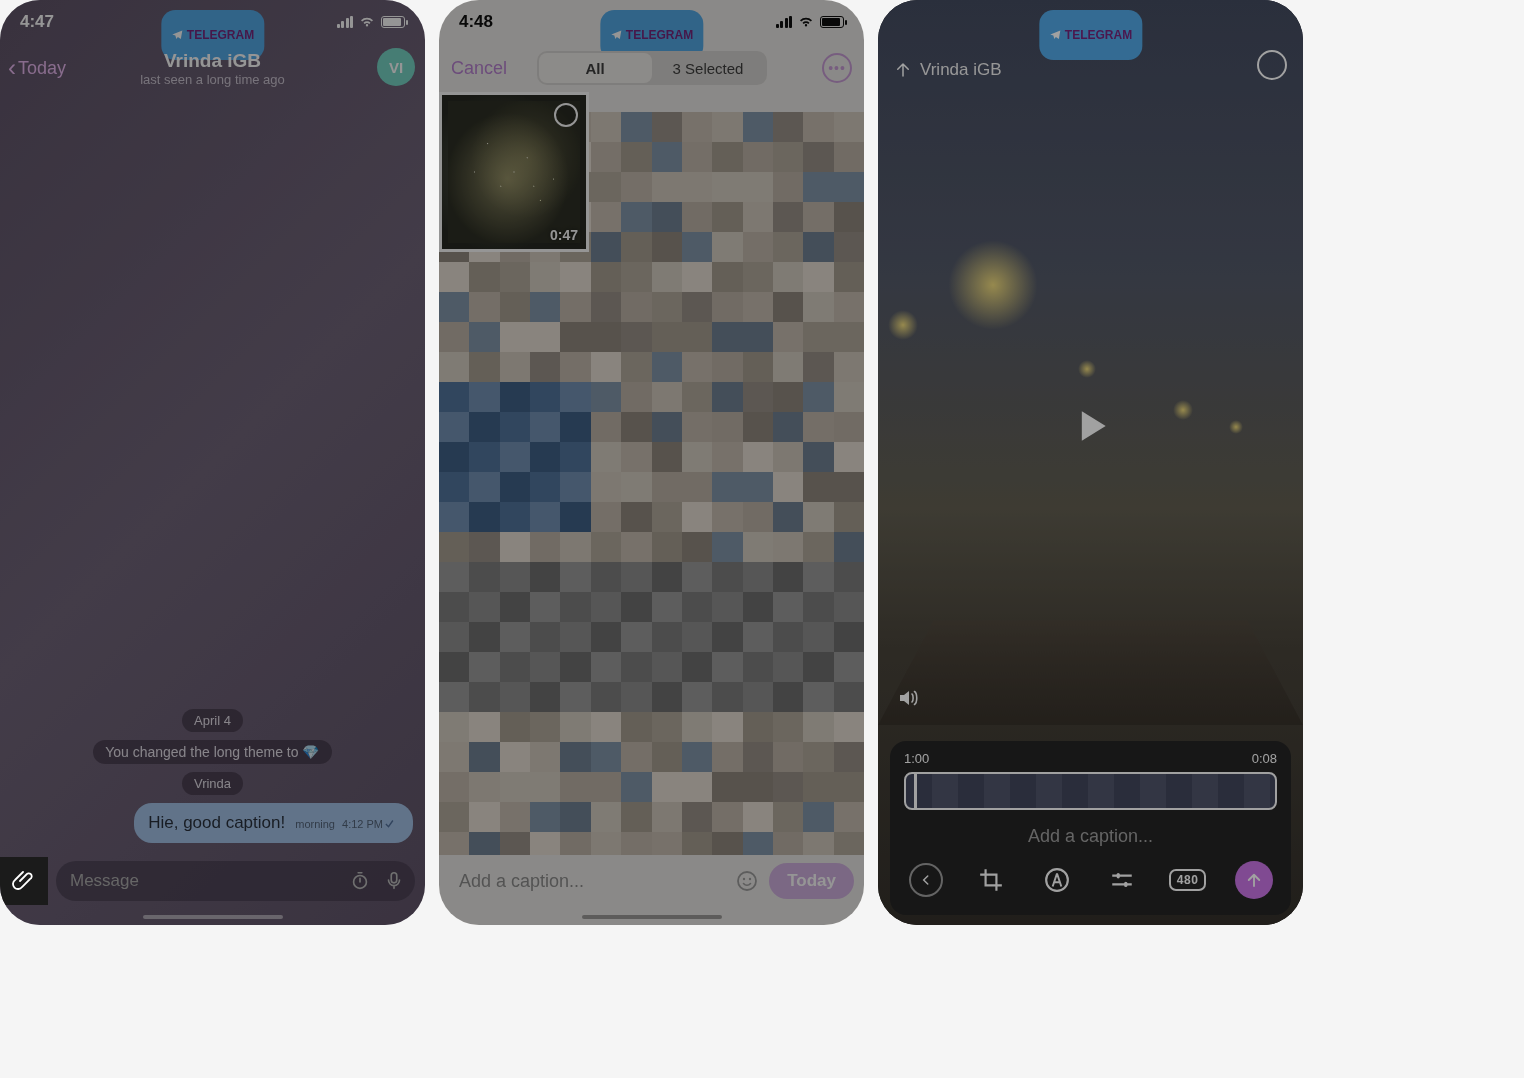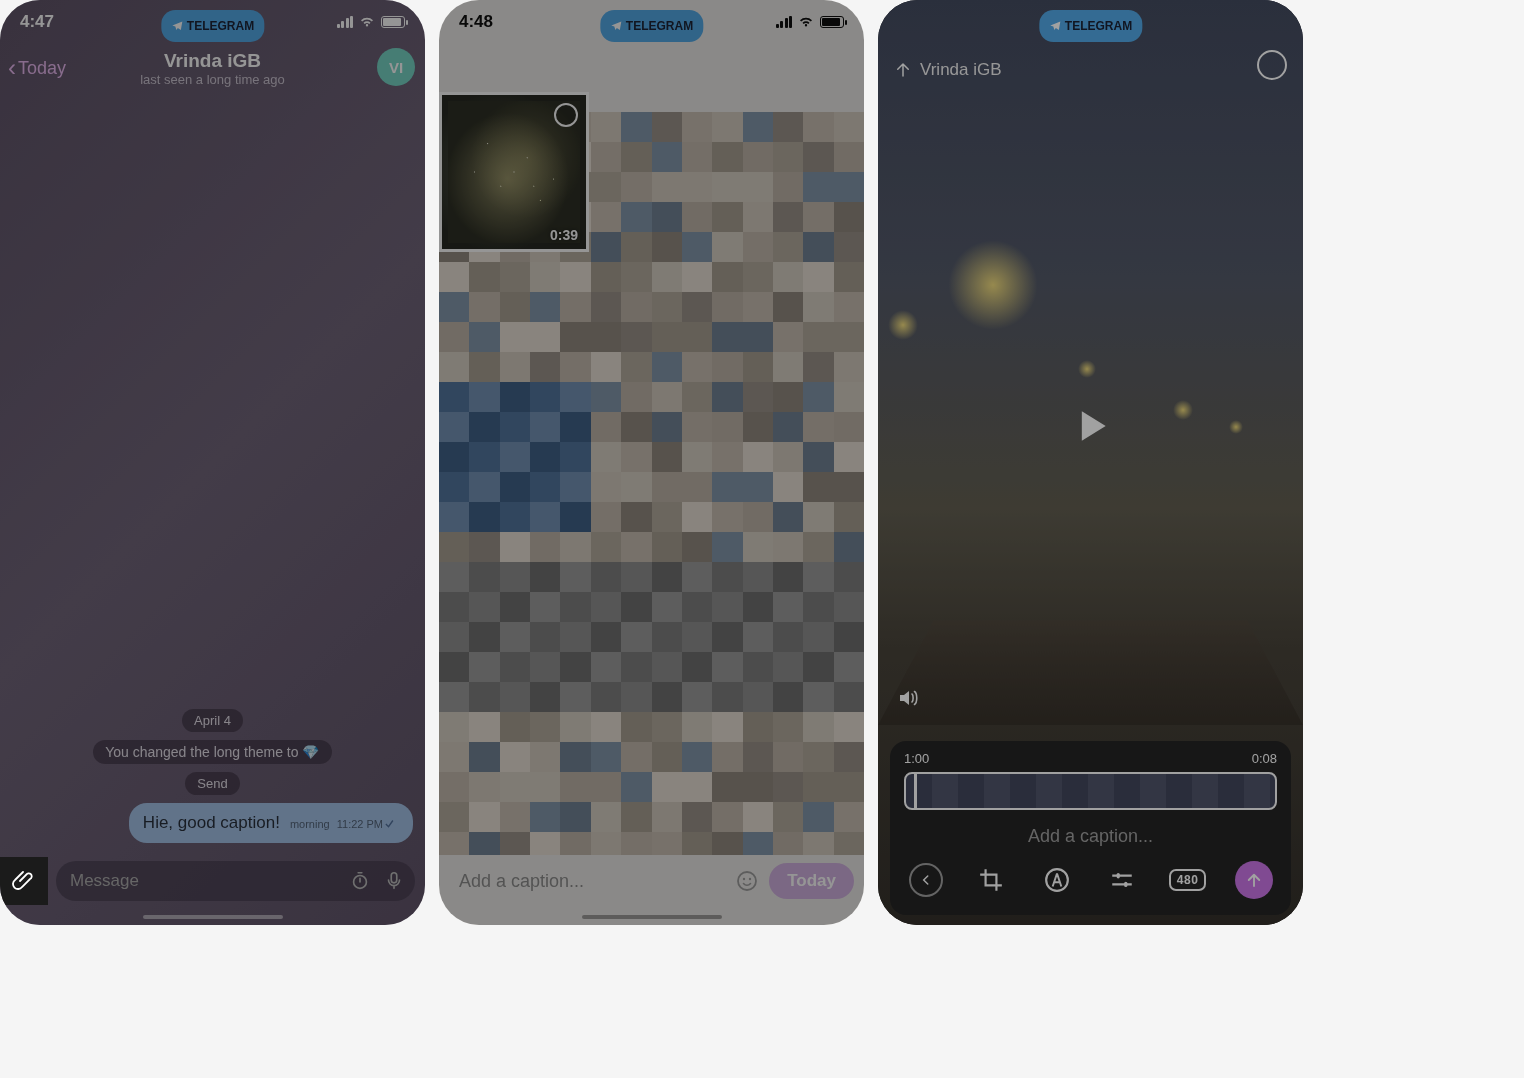--- a/index.html
+++ b/index.html
@@ -43,23 +43,23 @@
     color: #fff;
     font-weight: 600;
     font-size: 17px;
   }
   .status-right { display: flex; align-items: center; gap: 6px; font-size: 13px; }
   .telegram-pill {
     position: absolute;
     left: 50%; transform: translateX(-50%);
     top: 10px;
     background: #4aa6e8;
-    color: #0f172a;
+    color: #701a75;
     border-radius: 14px;
-    padding: 9px 10px;
+    padding: 18px 10px;
     font-size: 12px;
     font-weight: 700;
     display: flex; align-items: center; gap: 4px;
   }
   .chat-header {
     height: 48px;
     display: flex; align-items: center;
     padding: 0 6px;
     position: relative;
   }
@@ -421,25 +421,25 @@
     </div>
     <div class="avatar">VI</div>
   </div>
 
   <div class="chat-body">
     <div class="date-pill">April 4</div>
     <div class="sys-pill">
       <span>You changed the long theme to</span>
       <span>💎</span>
     </div>
-    <div class="date-pill">Send</div>
+    <div class="date-pill">Vrinda</div>
     <div class="msg-bubble">
       <span>Hie, good caption!</span>
       <span class="msg-meta">
-        <span>morning</span>&nbsp;<span>11:22 PM</span>
+        <span>morning</span>&nbsp;<span>4:12 PM</span>
         <svg width="14" height="10" viewBox="0 0 16 10">
             <path d="M1 5l3 3 5-7" stroke="#4a6b9a" stroke-width="1.6" fill="none"></path>
           </svg>
       </span>
     </div>
   </div>
 
   <div class="input-bar">
     <div class="attach-box">
       <svg width="24" height="24" viewBox="0 0 24 24">
@@ -488,20 +488,30 @@
         </div>
     </div>
   </div>
   <div class="telegram-pill">
     <svg width="12" height="12" viewBox="0 0 24 24">
         <path fill="#fff" d="M22 3L2 11l6 2 2 7 3-4 6 4 3-17z"></path>
       </svg>
     <span>TELEGRAM</span>
   </div>
 
+  <div class="picker-header">
+    <span class="cancel-btn">Cancel</span>
+    <div class="segment">
+      <div class="seg-item active">All</div>
+      <div class="seg-item">3 Selected</div>
+    </div>
+    <div class="more-circle">
+      <span>•••</span>
+    </div>
+  </div>
 
   <div class="gallery">
     <div class="mosaic" id="mosaic">
         <div style="background: rgb(201, 190, 177);"></div>
         <div style="background: rgb(212, 202, 189);"></div>
         <div style="background: rgb(126, 148, 170);"></div>
         <div style="background: rgb(152, 143, 133);"></div>
         <div style="background: rgb(201, 190, 177);"></div>
         <div style="background: rgb(212, 202, 189);"></div>
         <div style="background: rgb(126, 148, 170);"></div>
@@ -849,21 +859,21 @@
         <div style="background: rgb(212, 202, 189);"></div>
         <div style="background: rgb(179, 169, 156);"></div>
       </div>
   </div>
 
   <div class="video-thumb">
     <div class="thumb-city">
         <div class="thumb-lights"></div>
       </div>
     <div class="thumb-check"></div>
-    <div class="thumb-duration">0:39</div>
+    <div class="thumb-duration">0:47</div>
   </div>
 
   <div class="caption-bar">
     <span class="caption-input">Add a caption...</span>
     <span class="emoji-icon">
       <svg width="24" height="24" viewBox="0 0 24 24">
           <circle cx="12" cy="12" r="9" stroke="#999" stroke-width="1.8" fill="none"></circle>
           <circle cx="9" cy="10" r="1.2" fill="#999"></circle>
           <circle cx="15" cy="10" r="1.2" fill="#999"></circle>
           <path d="M8.5 14.5c1 1.2 2.2 1.8 3.5 1.8s2.5-.6 3.5-1.8" stroke="#999" stroke-width="1.6" fill="none" stroke-linecap="round"></path>

